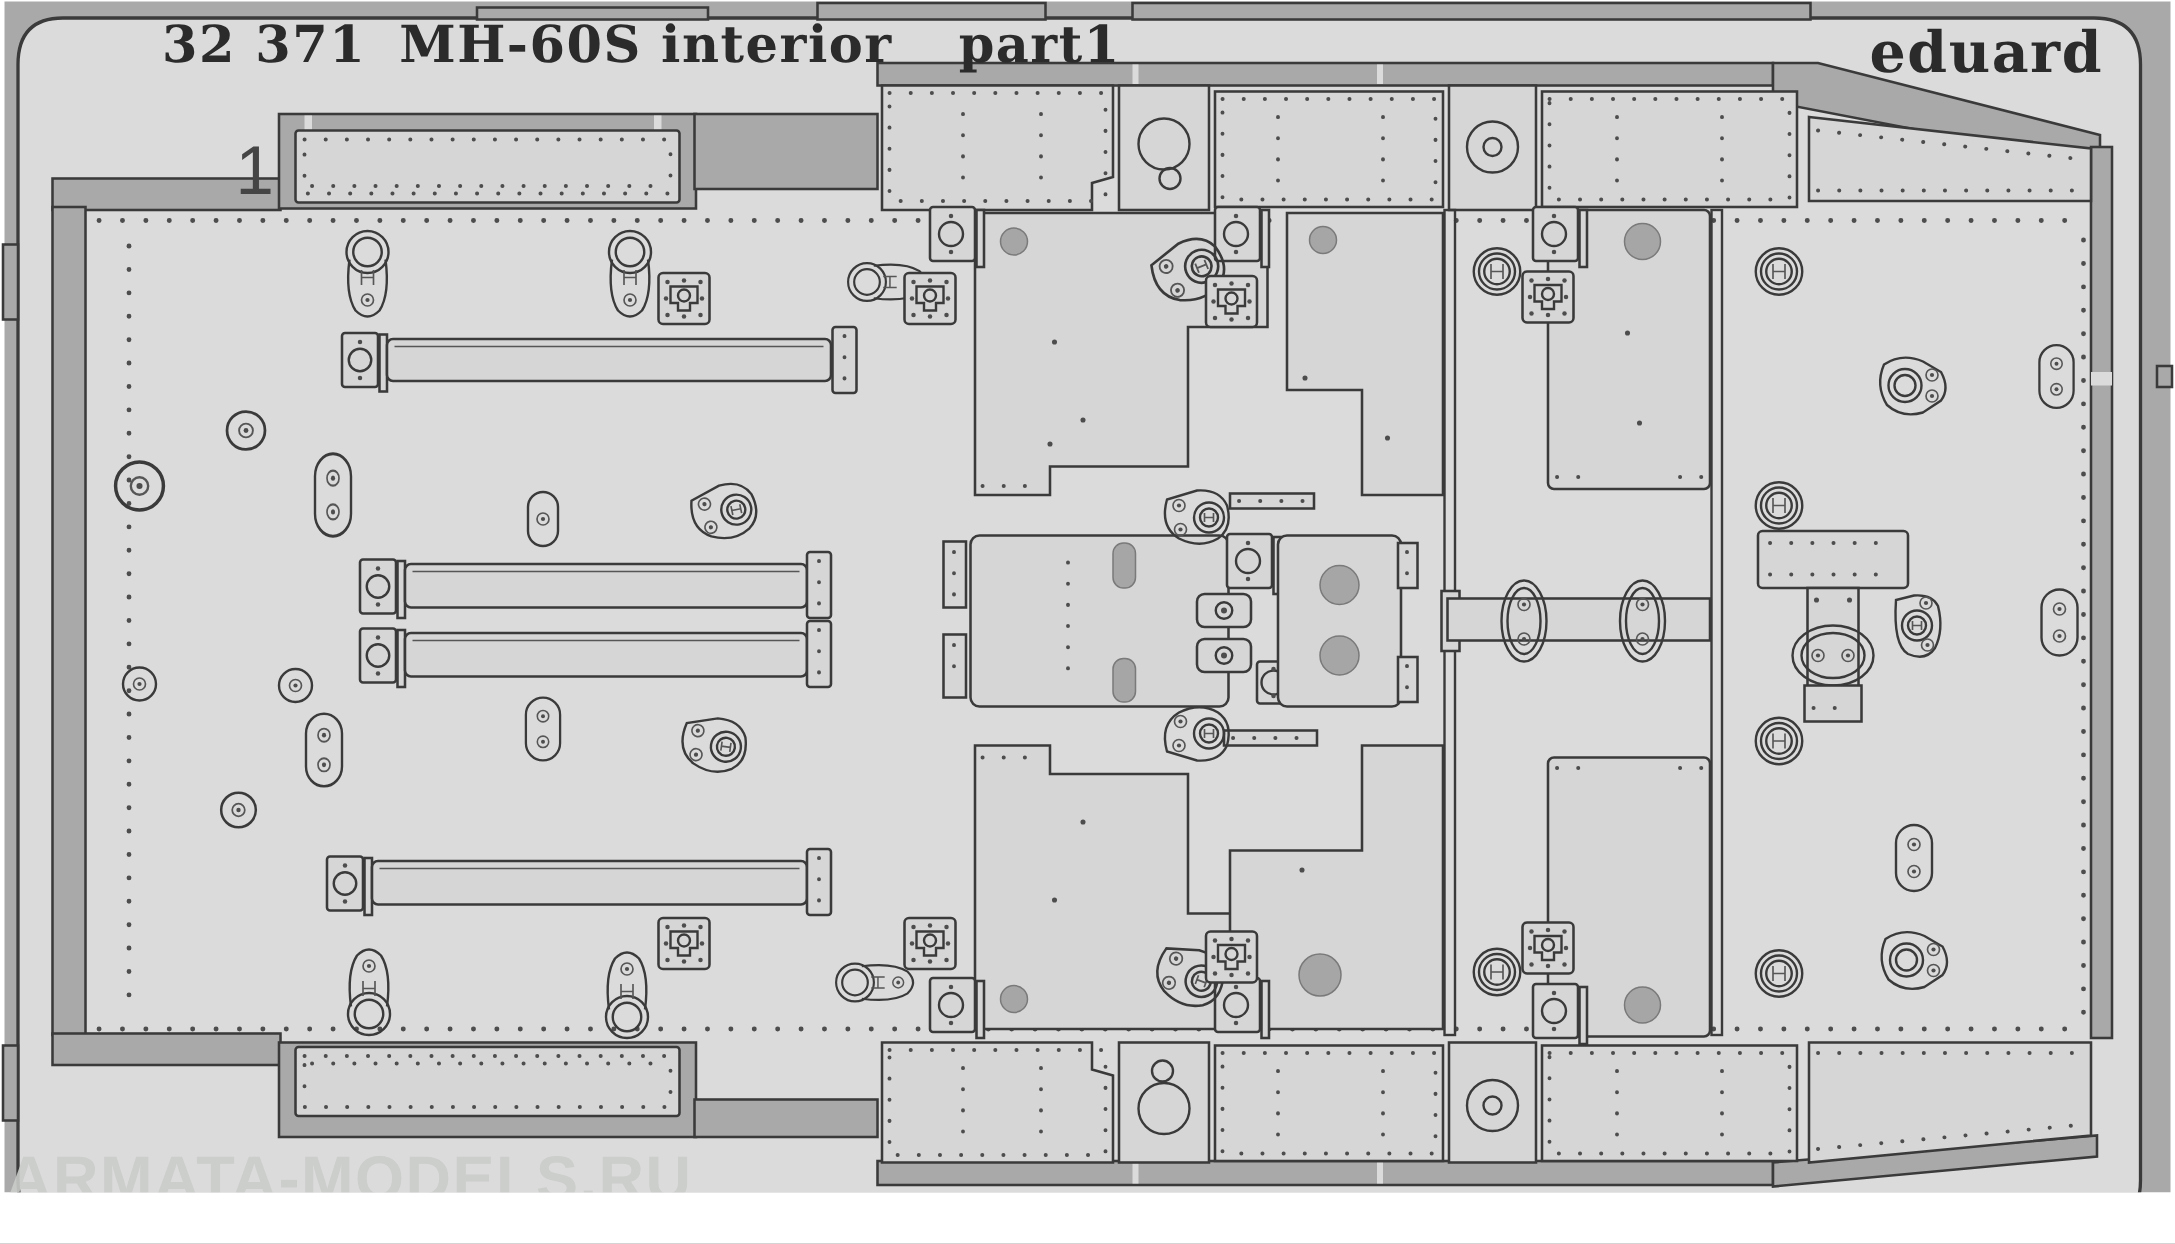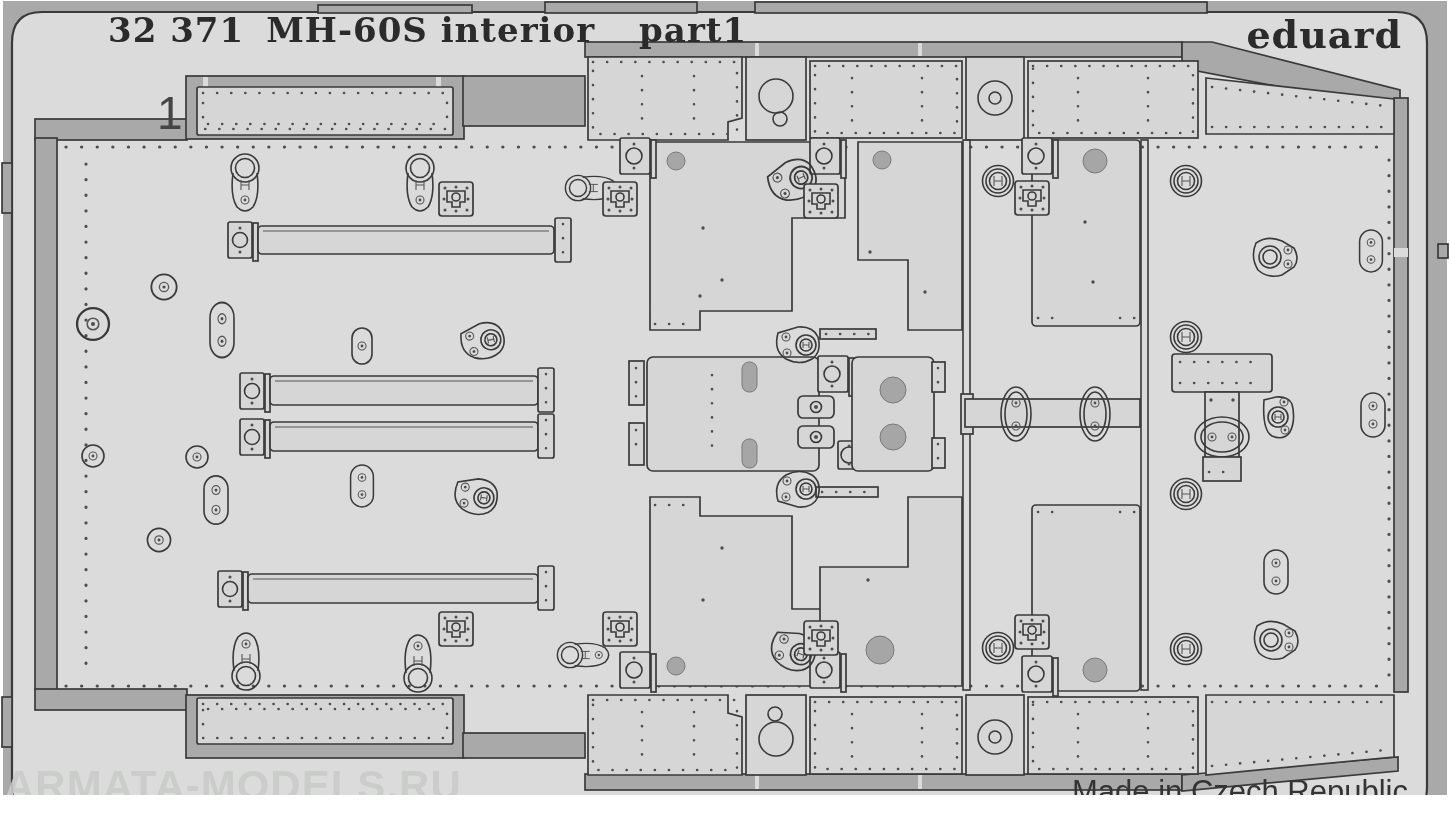--- a/index.html
+++ b/index.html
@@ -385,16 +385,15 @@
     <use href="#cap2" transform="translate(1276,572)"></use>
     <use href="#dblring" transform="translate(1277,640)"></use>
   </g>
 </svg>
 
 <div class="txt title-row">
   <span>32 371</span><span class="gap1"></span><span>MH-60S interior</span><span class="gap2"></span><span>part1</span>
 </div>
 <div class="txt brand">eduard</div>
 <div class="txt frame-number">1</div>
-<div class="txt made-in">Made in Czech Republic</div>
 <div class="txt watermark">ARMATA-MODELS.RU</div>
 
 </div>
 
 </body></html>

